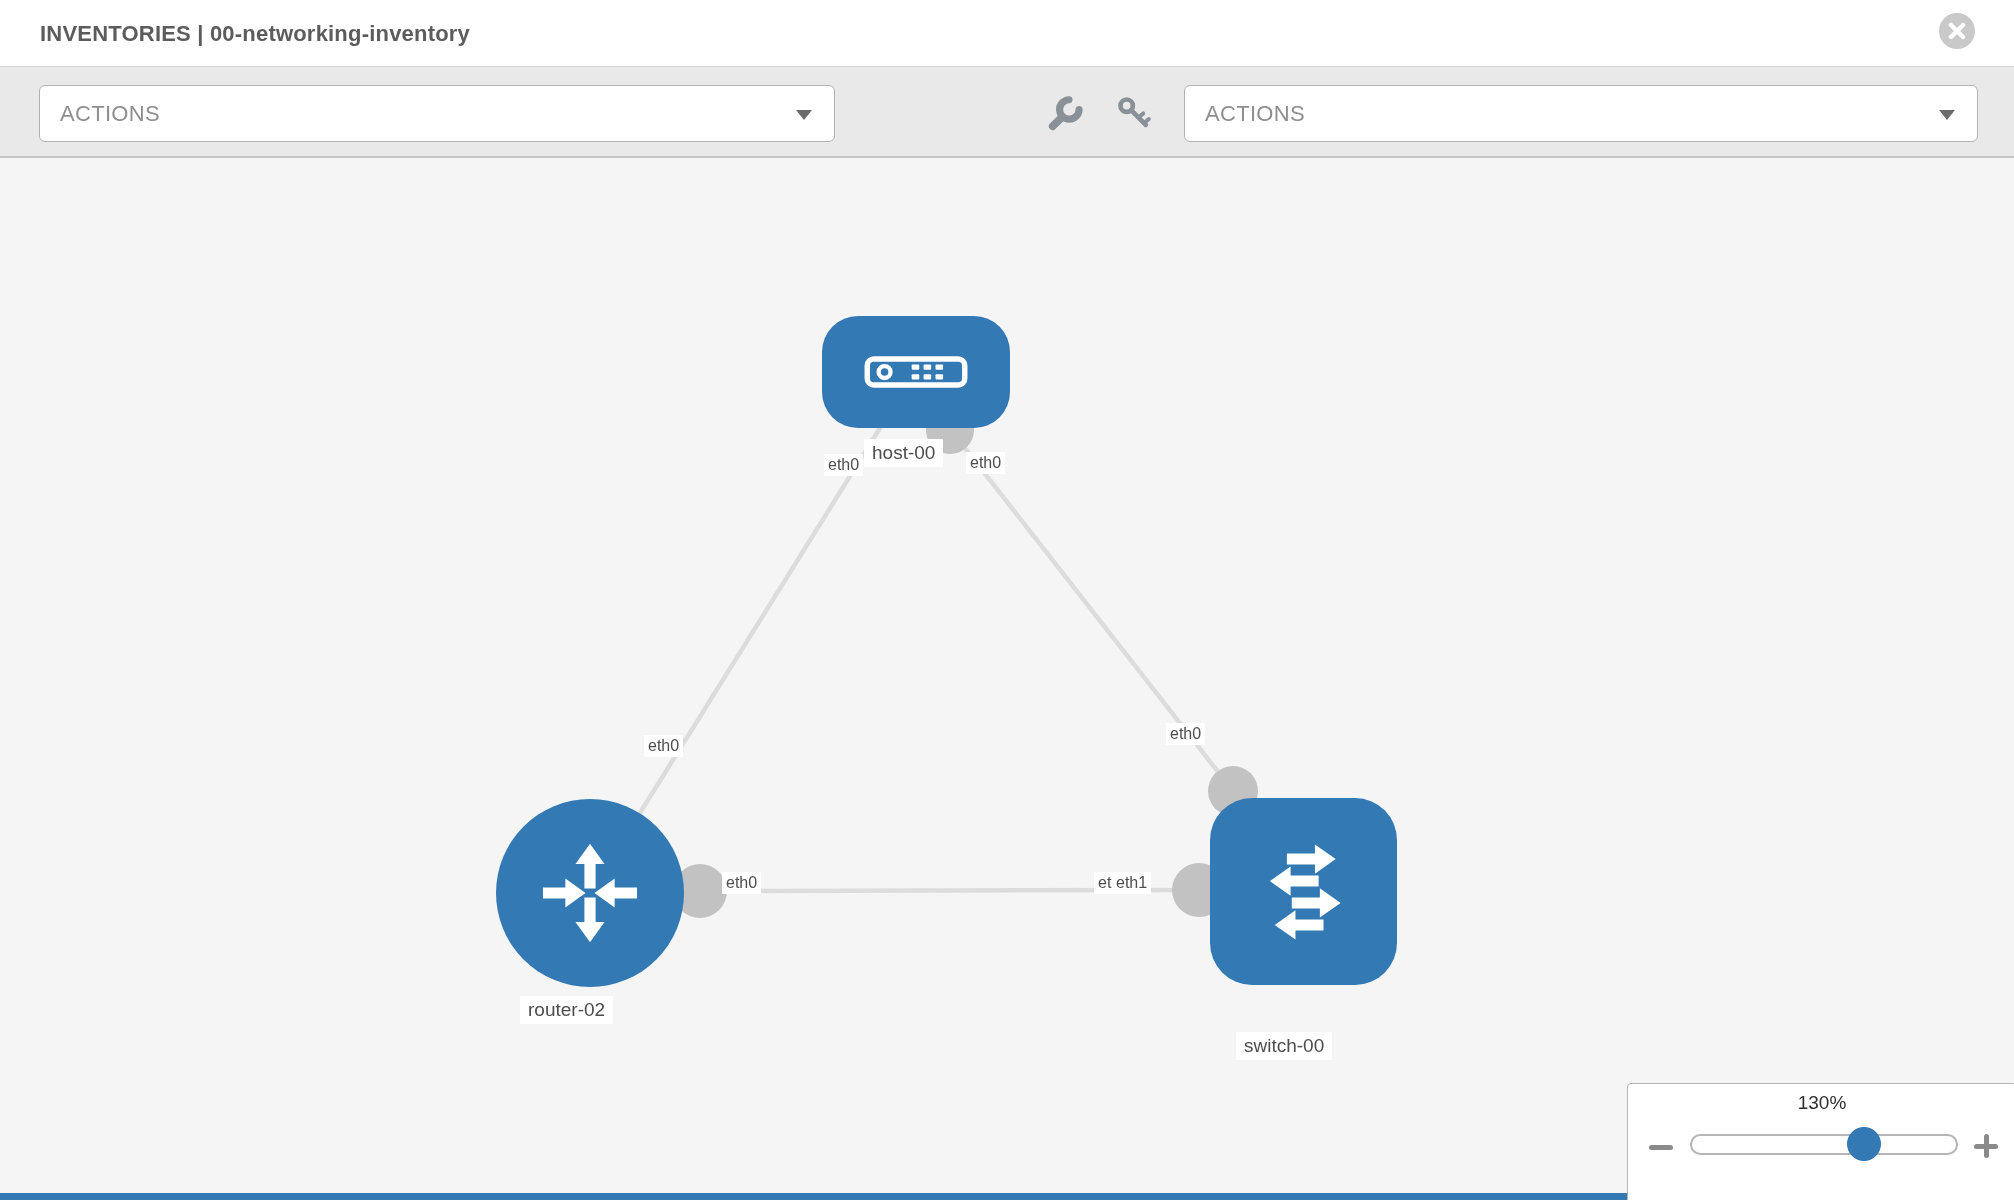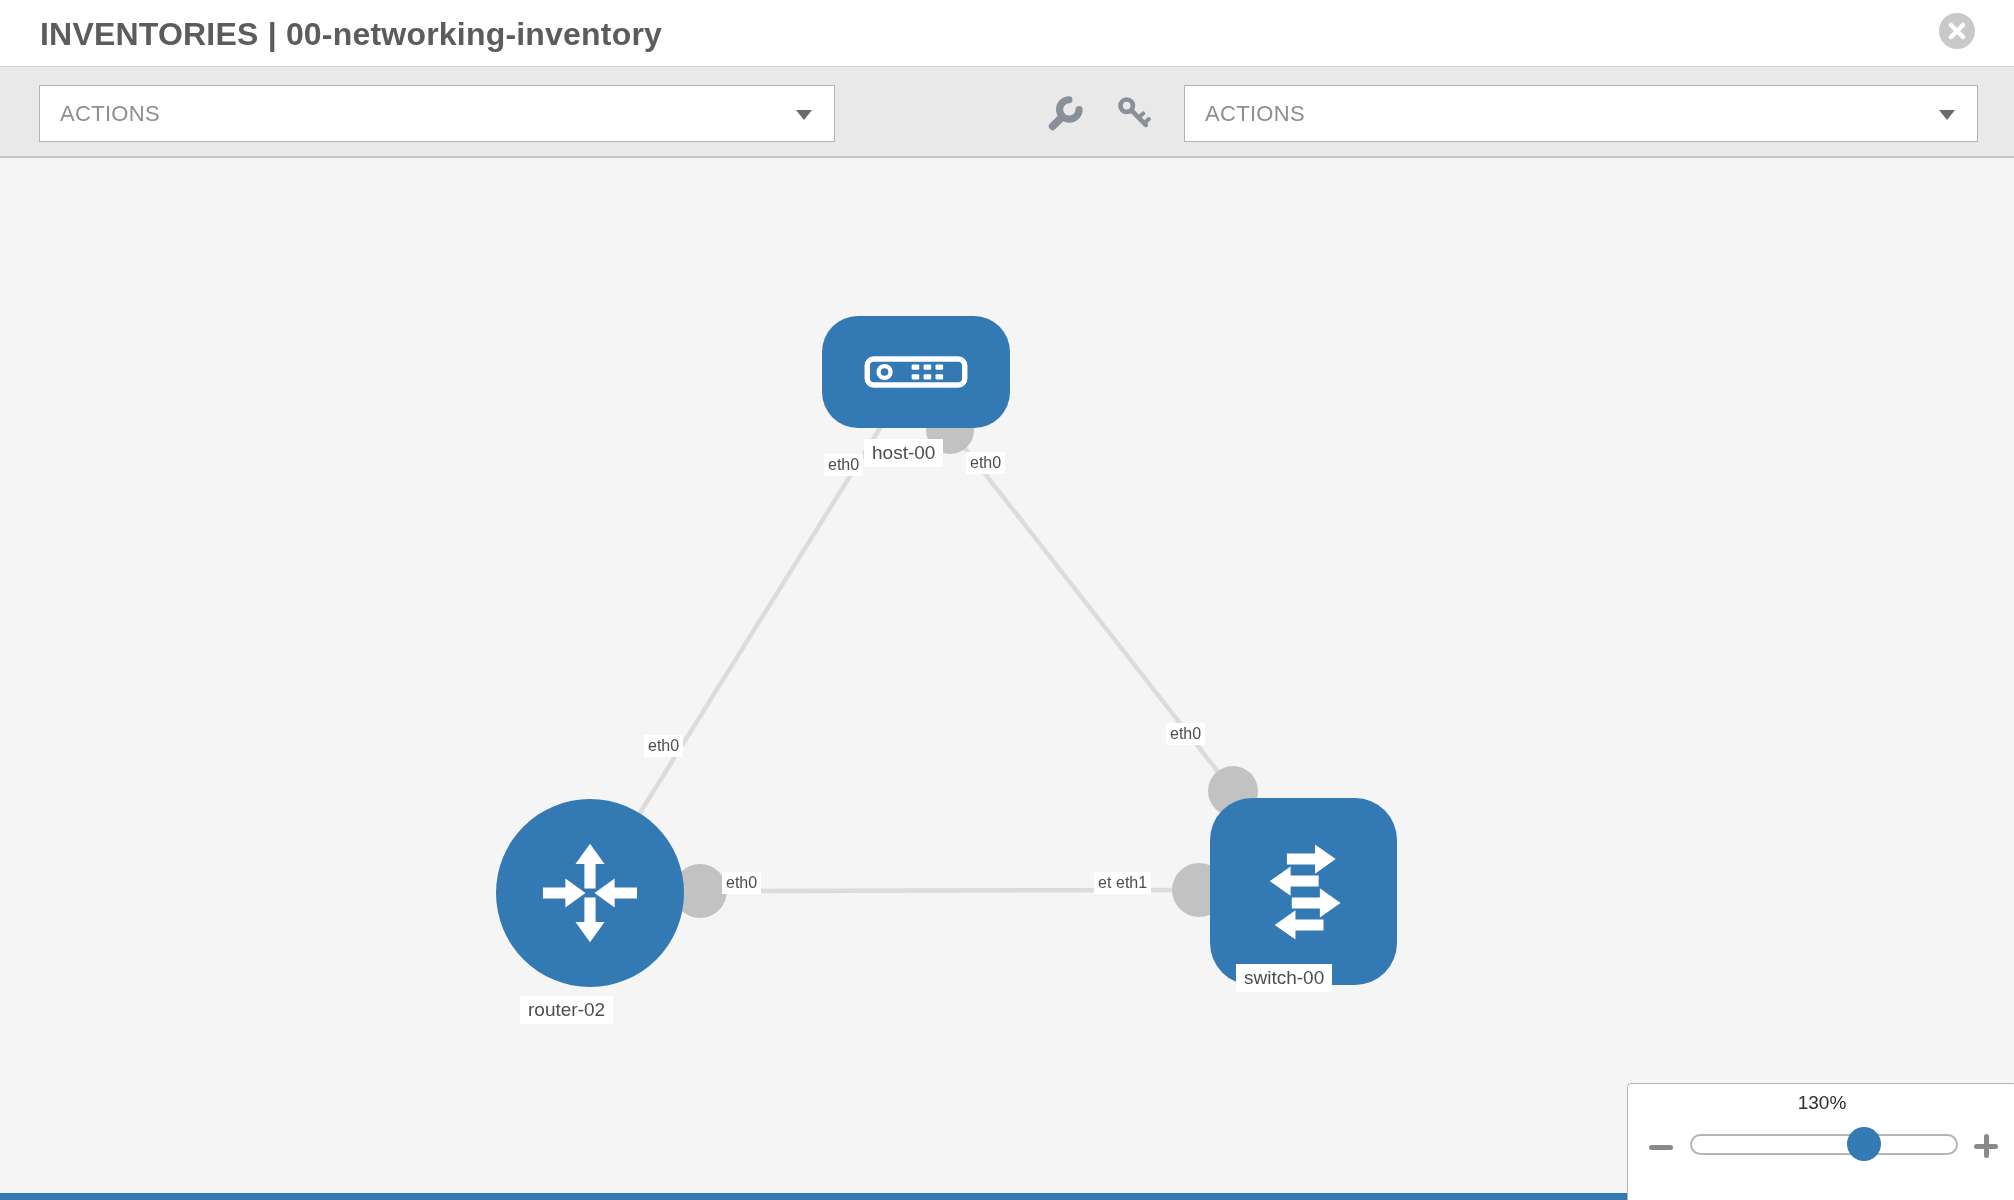--- a/index.html
+++ b/index.html
@@ -9,34 +9,34 @@
     font-family:"Liberation Sans","DejaVu Sans",sans-serif;
     -webkit-font-smoothing:antialiased;
   }
   
   .header{
     position:absolute;left:0;top:0;width:2014px;height:66px;background:#ffffff;
     border-bottom:1px solid #d4d4d4;
   }
   .header-title{
     position:absolute;left:40px;top:0;height:66px;line-height:68px;
-    font-size:32px;font-weight:bold;color:#5c5c5c;letter-spacing:.2px;white-space:nowrap;
+    font-size:22px;font-weight:bold;color:#5c5c5c;letter-spacing:.2px;white-space:nowrap;
   }
   .close-btn{
     position:absolute;left:1939px;top:13px;width:36px;height:36px;border-radius:50%;
     background:#c9c9c9;cursor:pointer;display:flex;align-items:center;justify-content:center;
   }
   
   .toolbar{
     position:absolute;left:0;top:67px;width:2014px;height:91px;background:#e9e9e9;
     border-bottom:2px solid #c7c7c7;box-sizing:border-box;
   }
   .dropdown{
     position:absolute;top:18px;height:57px;background:#ffffff;border:1px solid #b3b3b3;
-    border-radius:0;box-sizing:border-box;cursor:pointer;
+    border-radius:6px;box-sizing:border-box;cursor:pointer;
   }
   .dropdown .dd-label{
     position:absolute;left:20px;top:0;height:55px;line-height:55px;
     font-size:22px;color:#8f8f8f;letter-spacing:.3px;
   }
   .dropdown .caret{
     position:absolute;right:22px;top:24px;width:0;height:0;
     border-left:8px solid transparent;border-right:8px solid transparent;
     border-top:10px solid #6b6b6b;
   }
@@ -58,21 +58,21 @@
   .node-host{left:822px;top:158px;width:188px;height:112px;border-radius:36px;}
   .node-router{left:496px;top:641px;width:188px;height:188px;border-radius:50%;}
   .node-switch{left:1210px;top:640px;width:187px;height:187px;border-radius:42px;}
   .nlabel{
     position:absolute;background:#ffffff;color:#4d4d4d;white-space:nowrap;
   }
   .nlabel.name{font-size:19px;padding:3px 8px;}
   .nlabel.iface{font-size:16px;padding:2px 4px;}
   .lbl-host{left:864px;top:281px;}
   .lbl-router{left:520px;top:838px;}
-  .lbl-switch{left:1236px;top:806px;}
+  .lbl-switch{left:1236px;top:874px;}
   .lbl-eth-host-left{left:824px;top:296px;}
   .lbl-eth-host-right{left:966px;top:294px;}
   .lbl-eth-hr-mid{left:644px;top:577px;}
   .lbl-eth-hs-mid{left:1166px;top:565px;}
   .lbl-eth-rs-left{left:722px;top:714px;}
   .lbl-eth-rs-back{left:1094px;top:714px;}
   .lbl-eth-rs-front{left:1112px;top:714px;}
   
   .zoom-panel{
     position:absolute;left:1627px;top:1083px;width:390px;height:120px;background:#ffffff;

